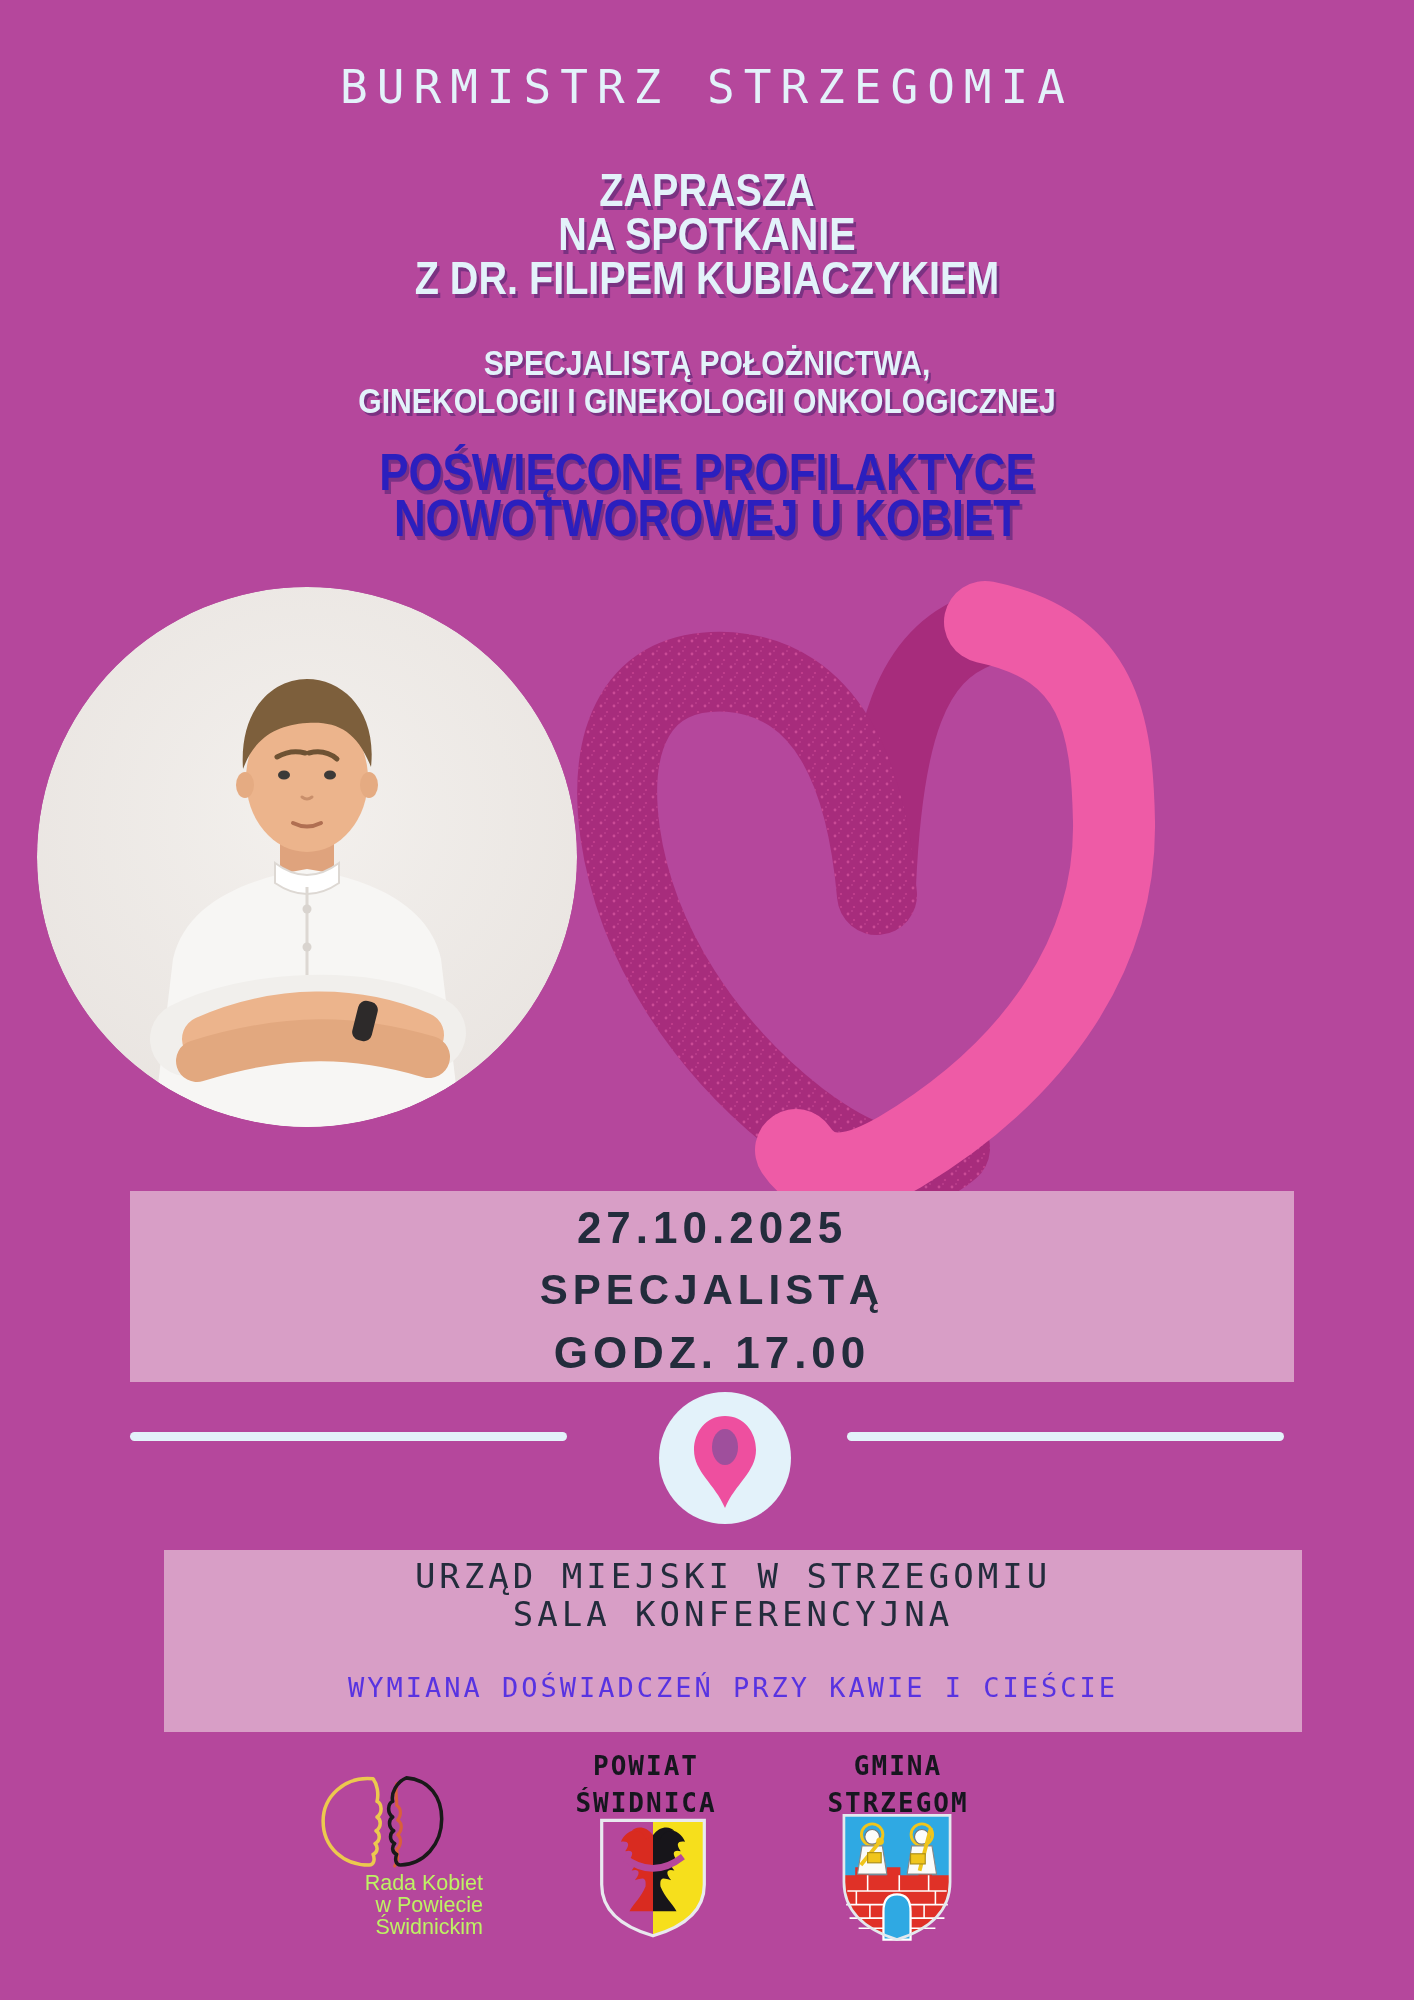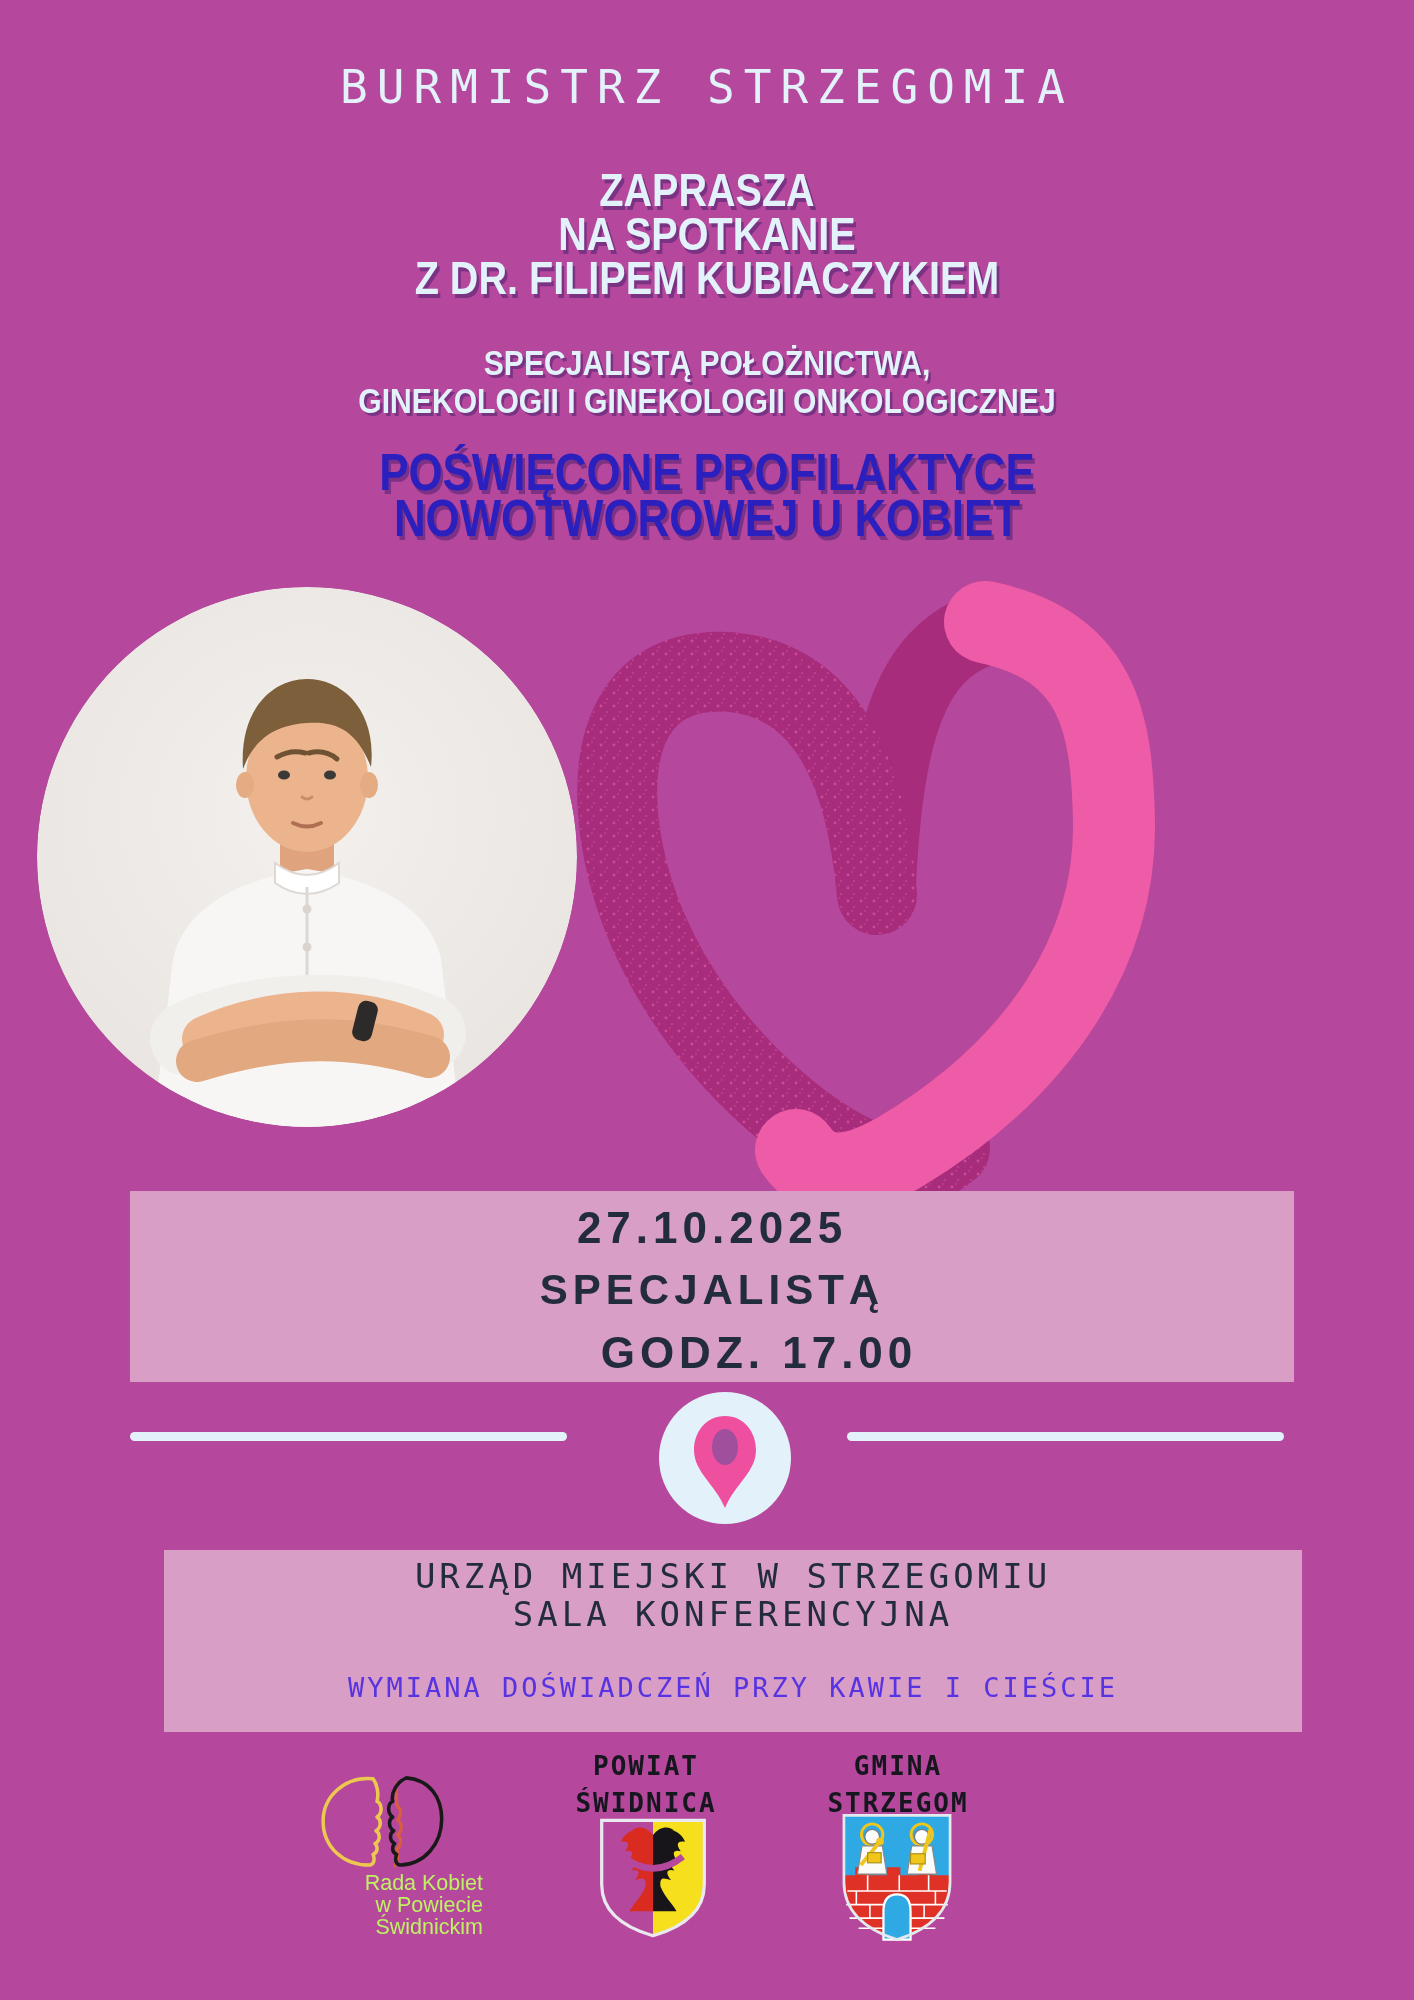--- a/index.html
+++ b/index.html
@@ -31,21 +31,21 @@
   }
 
   .photo{left:37px;top:587px;width:540px;height:540px;border-radius:50%;overflow:hidden;}
   .heart-svg{left:0;top:0;pointer-events:none;}
 
   .date-band{left:130px;top:1191px;width:1164px;height:191px;background:var(--band);}
   .date-band .dline{position:absolute;width:100%;text-align:center;font-weight:bold;
     color:var(--dark);letter-spacing:5px;}
   .dline.l1{top:12px;font-size:44px;}
   .dline.l2{top:75px;font-size:42px;}
-  .dline.l3{top:137px;font-size:44px;margin-left:47px;}
+  .dline.l3{top:137px;font-size:44px;}
 
   .divline{top:1432px;width:437px;height:9px;border-radius:5px;background:var(--light);}
   .divline.left{left:130px;} .divline.right{left:847px;}
   .pin-circle{left:659px;top:1392px;width:132px;height:132px;border-radius:50%;background:var(--light);}
 
   .venue-band{left:164px;top:1550px;width:1138px;height:182px;background:var(--band);}
   .venue-band .vline{position:absolute;width:100%;text-align:center;
     font-family:"DejaVu Sans Mono",monospace;color:var(--dark);}
   .vline.v1{top:6px;font-size:34px;letter-spacing:4px;}
   .vline.v2{top:44px;font-size:34px;letter-spacing:4px;}

